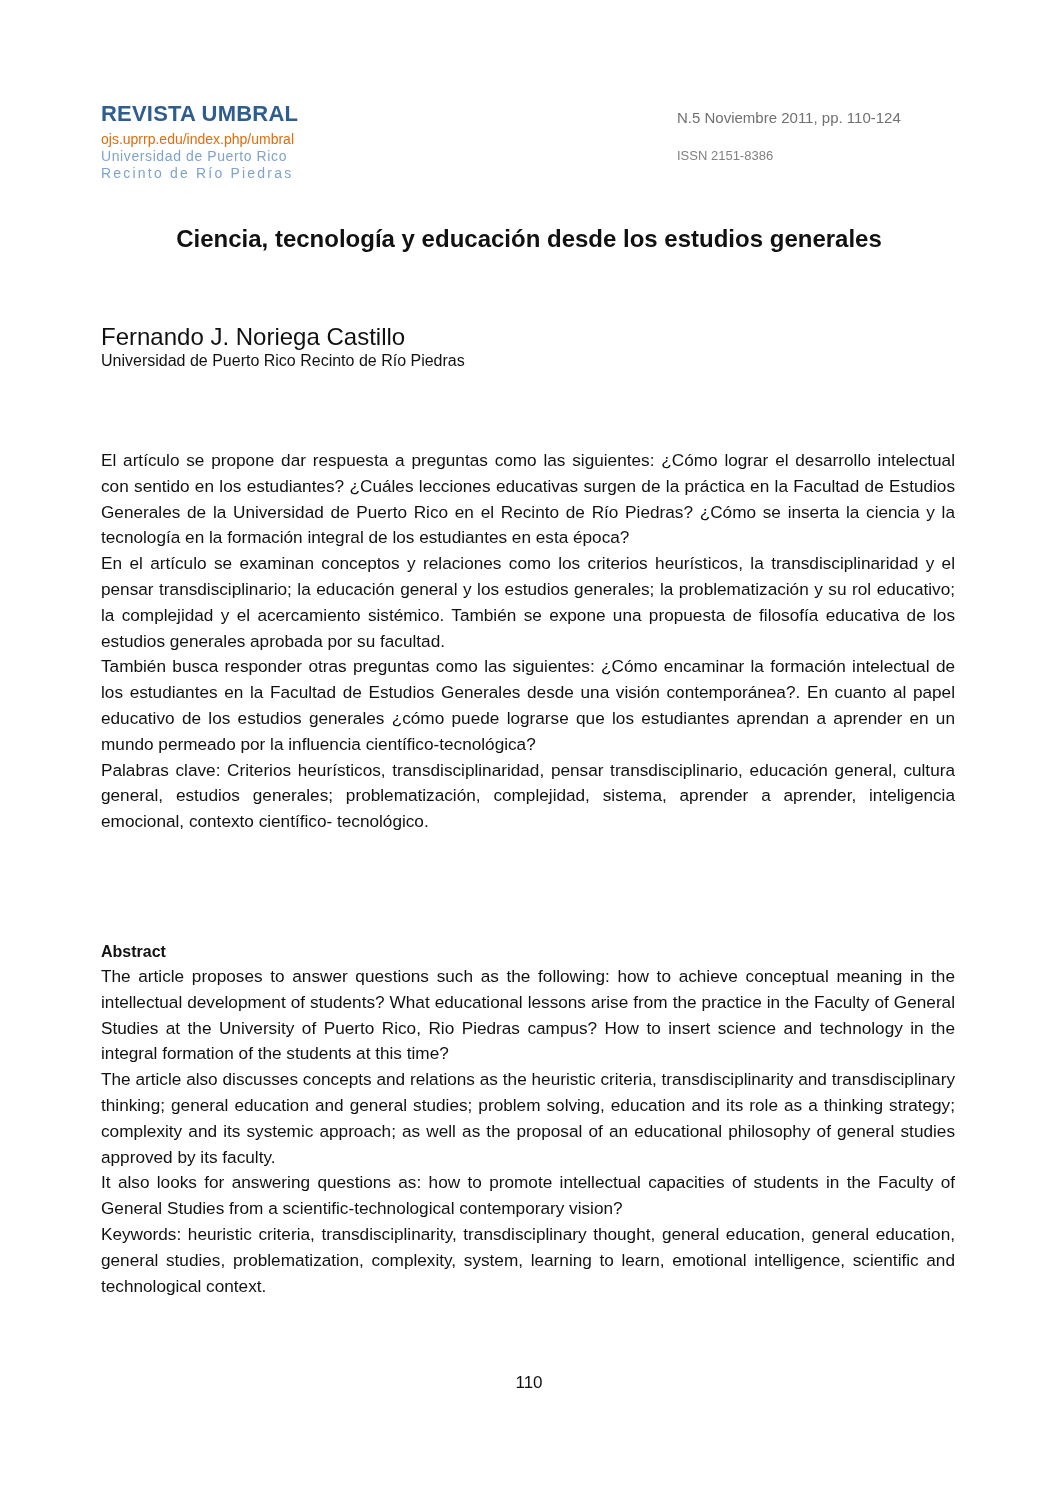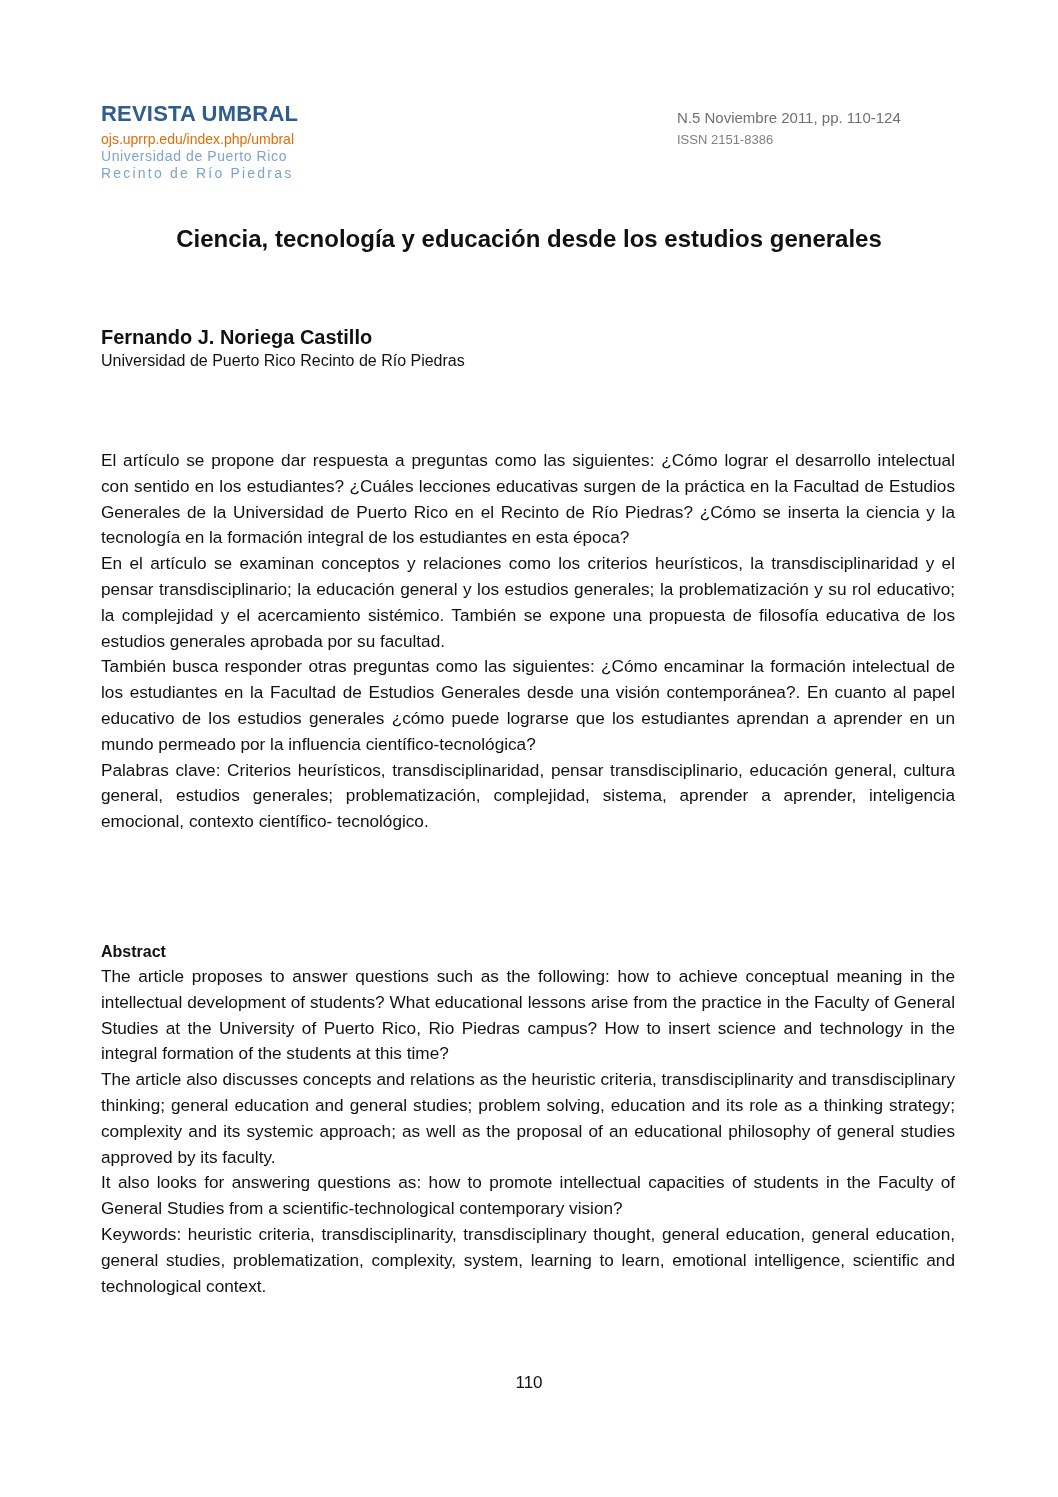--- a/index.html
+++ b/index.html
@@ -5,25 +5,25 @@
   html, body { margin: 0; padding: 0; background: #ffffff; }
   body { width: 1058px; height: 1497px; position: relative; overflow: hidden;
          font-family: "Liberation Sans", sans-serif; color: #111; }
   .journal { position: absolute; left: 101px; top: 101px; }
   .journal-name { font-size: 22px; font-weight: bold; color: #2f5d8f; letter-spacing: 0.2px; line-height: 26px; }
   .journal-url { font-size: 14px; color: #e36c0a; line-height: 17px; margin-top: 4px; }
   .journal-inst { font-size: 14px; color: #7fa3cc; line-height: 17px; letter-spacing: 0.6px; }
   .journal-campus { font-size: 14px; color: #7fa3cc; line-height: 17px; letter-spacing: 2.2px; }
   .issue { position: absolute; left: 677px; top: 108px; }
   .issue-line { font-size: 15px; color: #707070; line-height: 20px; }
-  .issn { font-size: 13px; color: #808080; line-height: 20px; margin-top: 2px; }
+  .issn { font-size: 13px; color: #808080; line-height: 20px; margin-top: 18px; }
   .title { position: absolute; left: 0; width: 1058px; top: 225px; text-align: center;
            font-size: 24px; font-weight: bold; color: #111; }
   .author { position: absolute; left: 101px; top: 325px; }
-  .author-name { font-size: 20px; line-height: 24px; font-weight: bold; }
+  .author-name { font-size: 24px; line-height: 24px; }
   .author-aff { font-size: 16px; line-height: 24px; }
   .author-email { font-size: 16px; line-height: 22px; }
   .section { position: absolute; left: 101px; width: 854px; }
   .sec-head { font-size: 16px; font-weight: bold; line-height: 24px; }
   .para { font-size: 17.2px; line-height: 25.8px; text-align: justify; margin: 0; }
   .resumen { top: 448px; }
   .abstract { top: 940px; }
   .page-num { position: absolute; left: 0; width: 1058px; top: 1373px; text-align: center; font-size: 17px; }
 </style>
 </head>

